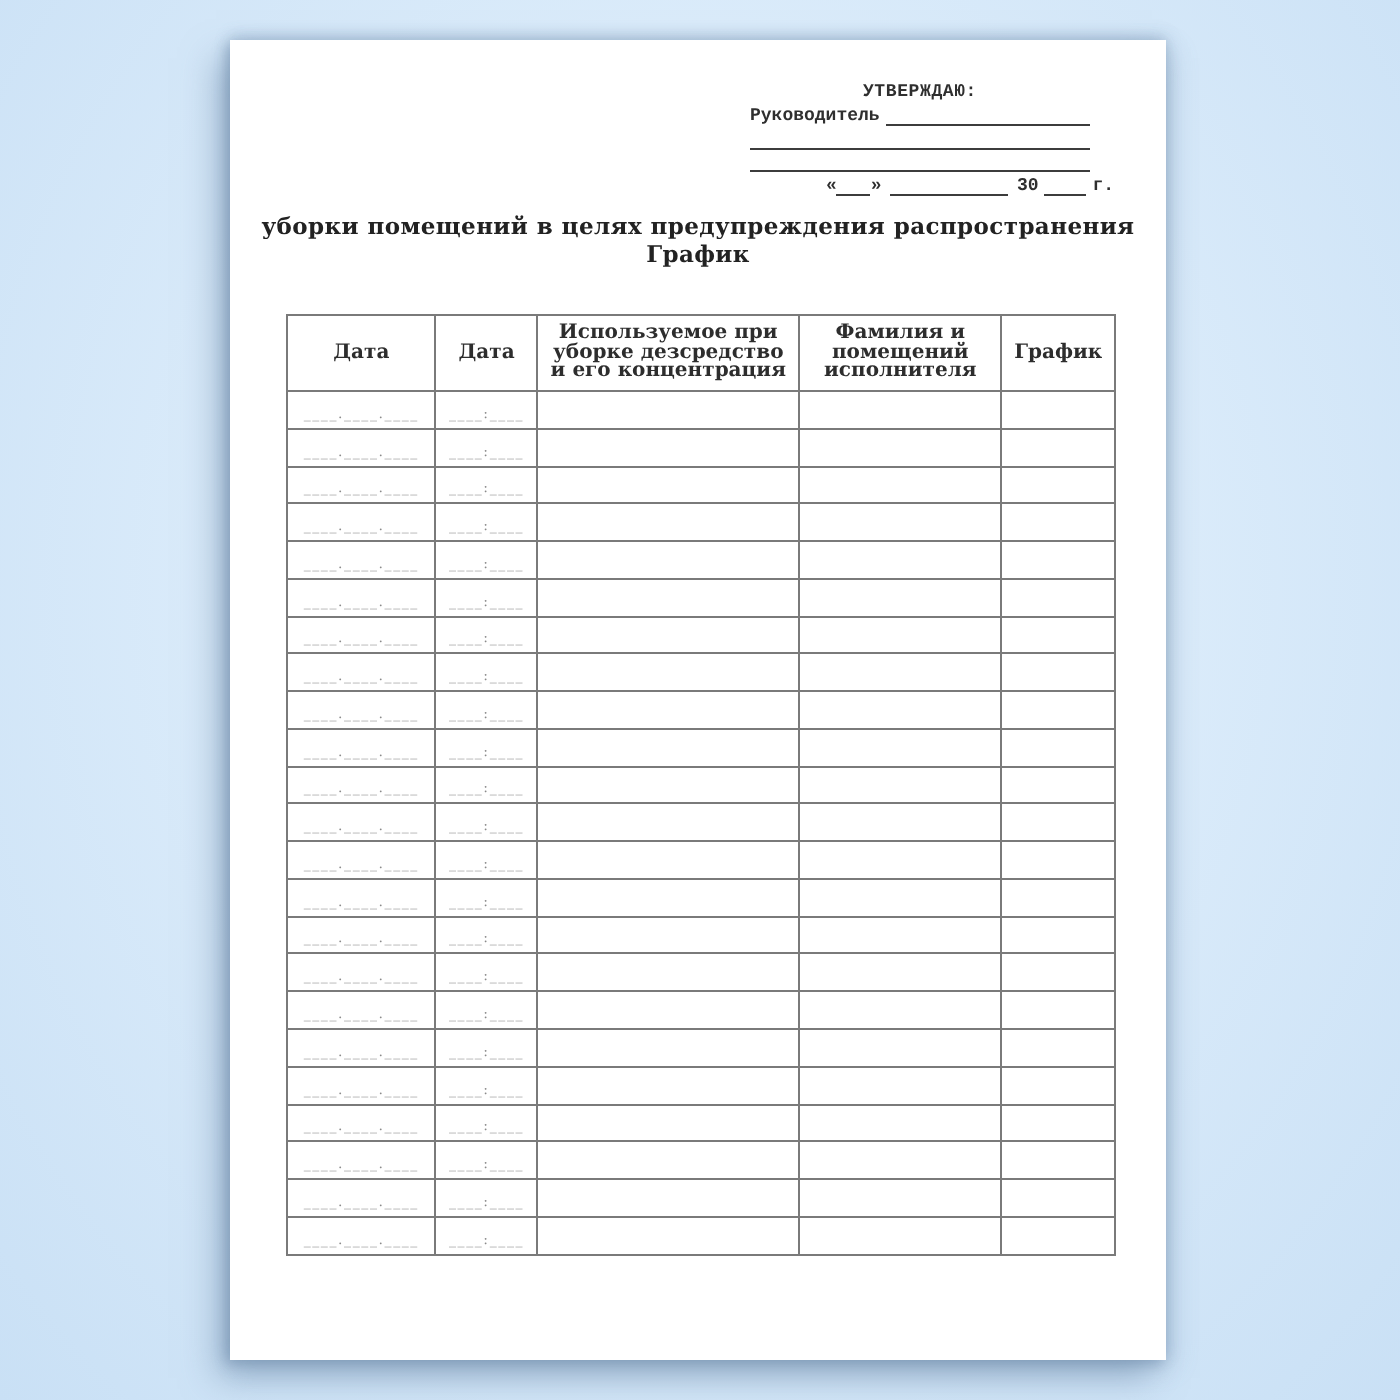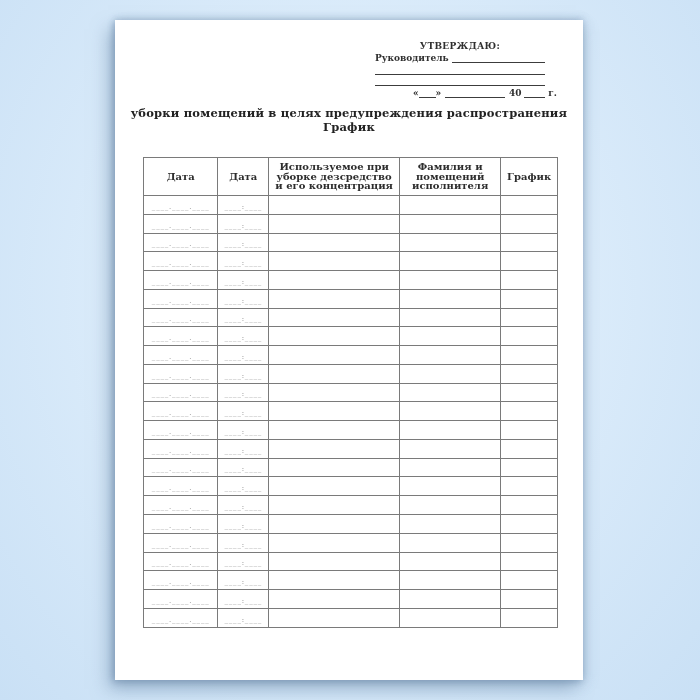--- a/index.html
+++ b/index.html
@@ -23,20 +23,21 @@
   }
   
   .approval {
     position: absolute;
     left: 260px; top: 21px;
     width: 182px;
     font-size: 9px;
     font-weight: bold;
     line-height: 11.5px;
     color: #2f2f2f;
+    font-family: Liberation Mono, monospace;
   }
   .approval-title { text-align: center; margin-right: 12px; letter-spacing: 0.3px; }
   .approval-row { display: flex; align-items: flex-end; margin-right: 12px; height: 11.5px; }
   .approval-row .label { white-space: nowrap; }
   .blank {
     border-bottom: 1px solid #3c3c3c;
     align-self: flex-end;
     margin-bottom: 1.5px;
     height: 2px;
   }
@@ -107,21 +108,21 @@
       <span class="label">Руководитель</span>
       <span class="blank grow"></span>
     </div>
     <div class="full-line"></div>
     <div class="full-line"></div>
     <div class="date-row">
       <span class="q lead">«</span>
       <span class="blank b1"></span>
       <span class="q">»</span>
       <span class="blank b2"></span>
-      <span class="year">40</span>
+      <span class="year">30</span>
       <span class="blank b3"></span>
       <span class="suffix">г.</span>
     </div>
   </div>
 
   <div class="doc-title">
     <div>уборки помещений в целях предупреждения распространения</div>
     <div>График</div>
   </div>
 

